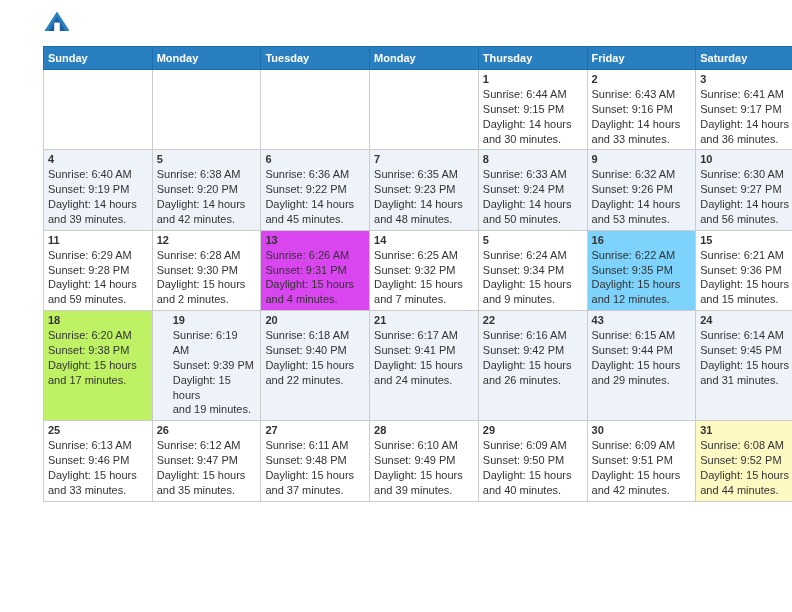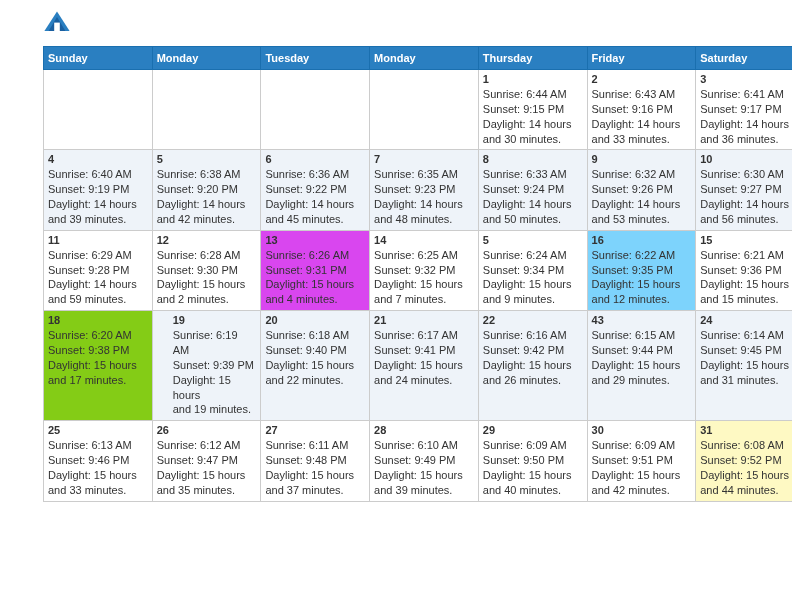--- a/index.html
+++ b/index.html
@@ -212,21 +212,21 @@
           <td style="background: #7dd3fc;">
             <span class="day-num">16</span>
             <div class="day-info">Sunrise: 6:22 AM<br>Sunset: 9:35 PM<br>Daylight: 15 hours<br>and 12 minutes.</div>
           </td>
           <td style="background: rgb(255, 255, 255);">
             <span class="day-num">15</span>
             <div class="day-info">Sunrise: 6:21 AM<br>Sunset: 9:36 PM<br>Daylight: 15 hours<br>and 15 minutes.</div>
           </td>
         </tr>
         <tr>
-          <td style="background: #84cc16;">
+          <td style="background: #bef264;">
             <span class="day-num">18</span>
             <div class="day-info">Sunrise: 6:20 AM<br>Sunset: 9:38 PM<br>Daylight: 15 hours<br>and 17 minutes.</div>
           </td>
           <td style="background: rgb(238, 243, 249); padding-left: 20px;">
             <span class="day-num">19</span>
             <div class="day-info">Sunrise: 6:19 AM<br>Sunset: 9:39 PM<br>Daylight: 15 hours<br>and 19 minutes.</div>
           </td>
           <td style="background: rgb(238, 243, 249);">
             <span class="day-num">20</span>
             <div class="day-info">Sunrise: 6:18 AM<br>Sunset: 9:40 PM<br>Daylight: 15 hours<br>and 22 minutes.</div>

